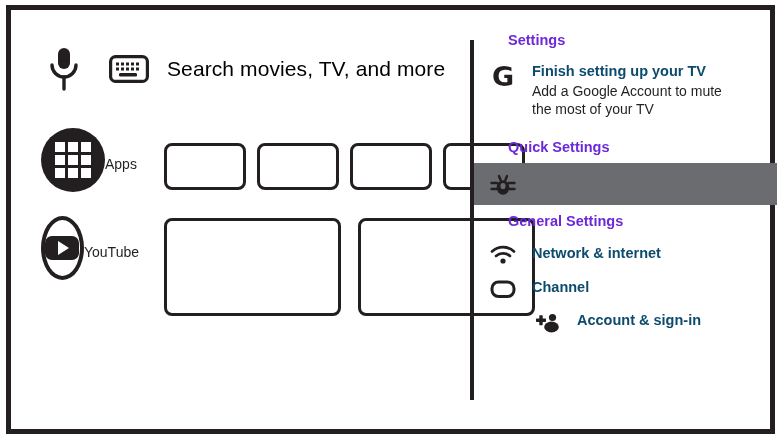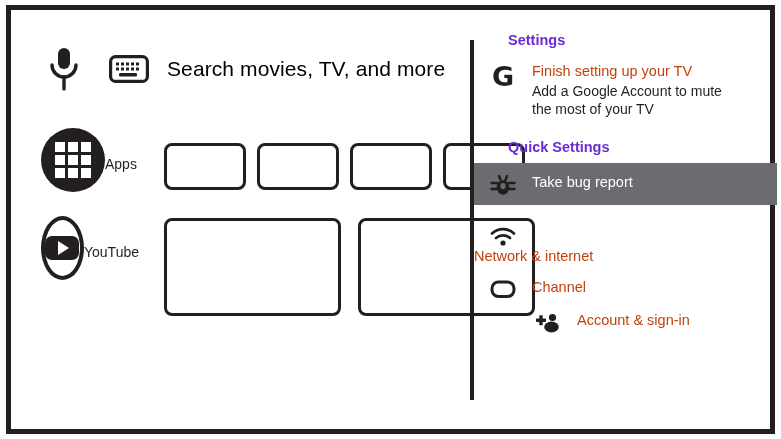--- a/index.html
+++ b/index.html
@@ -202,22 +202,22 @@
   .row-ico {
     width: 58px;
     flex: none;
     display: flex;
     justify-content: center;
     padding-top: 1px;
   }
   .row-txt { flex: 1; }
   .row-title {
     font-size: 14.5px;
-    font-weight: normal;
-    color: #c2410c;
+    font-weight: bold;
+    color: #0c4a6e;
     line-height: 1.35;
     white-space: nowrap;
   }
   .row-sub {
     font-size: 14px;
     color: #231f20;
     line-height: 1.35;
   }
   .row-sub.wrap { max-width: 200px; white-space: normal; }
   .hl-band {
@@ -343,27 +343,25 @@
               <line x1="17" y1="2" x2="15.4" y2="6"></line>
               <line x1="1.5" y1="9" x2="7" y2="9"></line>
               <line x1="1.5" y1="15" x2="7" y2="15"></line>
               <line x1="19" y1="9" x2="24.5" y2="9"></line>
               <line x1="19" y1="15" x2="24.5" y2="15"></line>
             </g>
             <ellipse cx="13" cy="13.5" rx="6.3" ry="7.3" fill="#231f20"></ellipse>
             <ellipse cx="13" cy="12" rx="2.6" ry="3.1" fill="#6b6c70"></ellipse>
           </svg>
         </div>
-        <div class="row-txt">
-          <div class="row-title">Take bug report</div>
-        </div>
-      </div>
-
-
-      <div class="row" style="top:216px;flex-direction:column;">
+      </div>
+
+      <div class="sect-head" style="top:203px;">General Settings</div>
+
+      <div class="row" style="top:234px;">
         <div class="row-ico">
           <svg width="26" height="20" viewBox="0 0 26 20">
             <g fill="none" stroke="#231f20" stroke-linecap="round">
               <path d="M2 6.5 a16 16 0 0 1 22 0" stroke-width="2.6"></path>
               <path d="M6 11 a10.5 10.5 0 0 1 14 0" stroke-width="2.6"></path>
             </g>
             <circle cx="13" cy="16" r="2.6" fill="#231f20"></circle>
           </svg>
         </div>
         <div class="row-txt">

